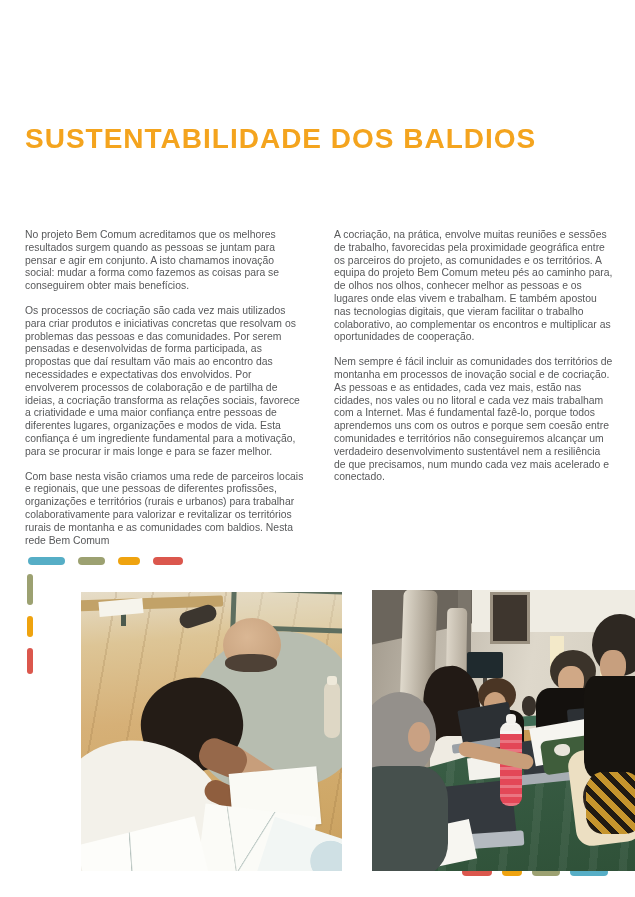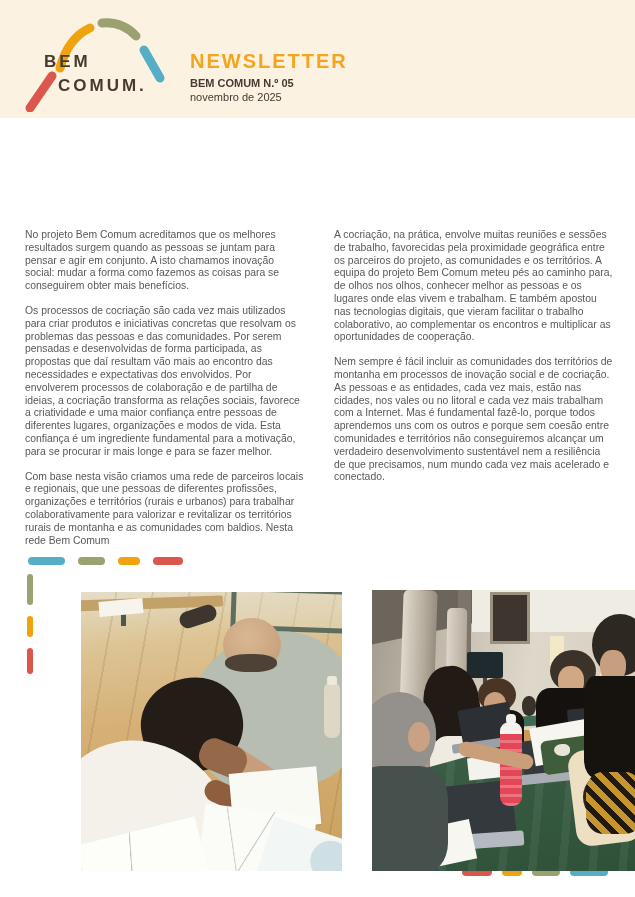--- a/index.html
+++ b/index.html
@@ -138,39 +138,23 @@
   .rp-face5{left:228px;top:60px;width:26px;height:32px;background:#c79f7e;border-radius:45%;}
   .rp-body5{left:212px;top:86px;width:62px;height:102px;background:#16130f;border-radius:18%;}
   .rp-skirt5{left:214px;top:182px;width:56px;height:62px;border-radius:30%;
              background:repeating-linear-gradient(45deg,#c6952d 0 6px,#201a12 6px 12px);}
 </style>
 </head>
 <body>
 
 <div class="page">
 
-  <header class="masthead">
-    <div class="logo">
-      <svg width="155" height="102" viewBox="0 0 155 102">
-        <path d="M8,98 L30,66" stroke="#db574d" stroke-width="9" stroke-linecap="round" fill="none"></path>
-        <path d="M38,58 Q46,28 68,18" stroke="#efa30f" stroke-width="9" stroke-linecap="round" fill="none"></path>
-        <path d="M80,13 Q100,11 114,26" stroke="#9ca171" stroke-width="9" stroke-linecap="round" fill="none"></path>
-        <path d="M122,40 L138,68" stroke="#56aec6" stroke-width="9" stroke-linecap="round" fill="none"></path>
-      </svg>
-      <span class="logo-word l1">BEM</span>
-      <span class="logo-word l2">COMUM.</span>
-    </div>
-    <div class="mast-right">
-      <div class="nl-label">NEWSLETTER</div>
-      <div class="nl-issue">BEM COMUM N.º 05</div>
-      <div class="nl-date">novembro de 2025</div>
-    </div>
-  </header>
 
   <h1 class="headline">
+    <span>SUSTENTABILIDADE DOS BALDIOS</span>
   </h1>
 
   <div class="columns">
     <div class="col">
       <p>No projeto Bem Comum acreditamos que os melhores resultados surgem quando as pessoas se juntam para pensar e agir em conjunto. A isto chamamos inovação social: mudar a forma como fazemos as coisas para se conseguirem obter mais benefícios.</p>
       <p>Os processos de cocriação são cada vez mais utilizados para criar produtos e iniciativas concretas que resolvam os problemas das pessoas e das comunidades. Por serem pensadas e desenvolvidas de forma participada, as propostas que daí resultam vão mais ao encontro das necessidades e expectativas dos envolvidos. Por envolverem processos de colaboração e de partilha de ideias, a cocriação transforma as relações sociais, favorece a criatividade e uma maior confiança entre pessoas de diferentes lugares, organizações e modos de vida. Esta confiança é um ingrediente fundamental para a motivação, para se procurar ir mais longe e para se fazer melhor.</p>
       <p>Com base nesta visão criamos uma rede de parceiros locais e regionais, que une pessoas de diferentes profissões, organizações e territórios (rurais e urbanos) para trabalhar colaborativamente para valorizar e revitalizar os territórios rurais de montanha e as comunidades com baldios. Nesta rede Bem Comum</p>
     </div>
     <div class="col">
       <p>A cocriação, na prática, envolve muitas reuniões e sessões de trabalho, favorecidas pela proximidade geográfica entre os parceiros do projeto, as comunidades e os territórios. A equipa do projeto Bem Comum meteu pés ao caminho para, de olhos nos olhos, conhecer melhor as pessoas e os lugares onde elas vivem e trabalham. E também apostou nas tecnologias digitais, que vieram facilitar o trabalho colaborativo, ao complementar os encontros e multiplicar as oportunidades de cooperação.</p>

